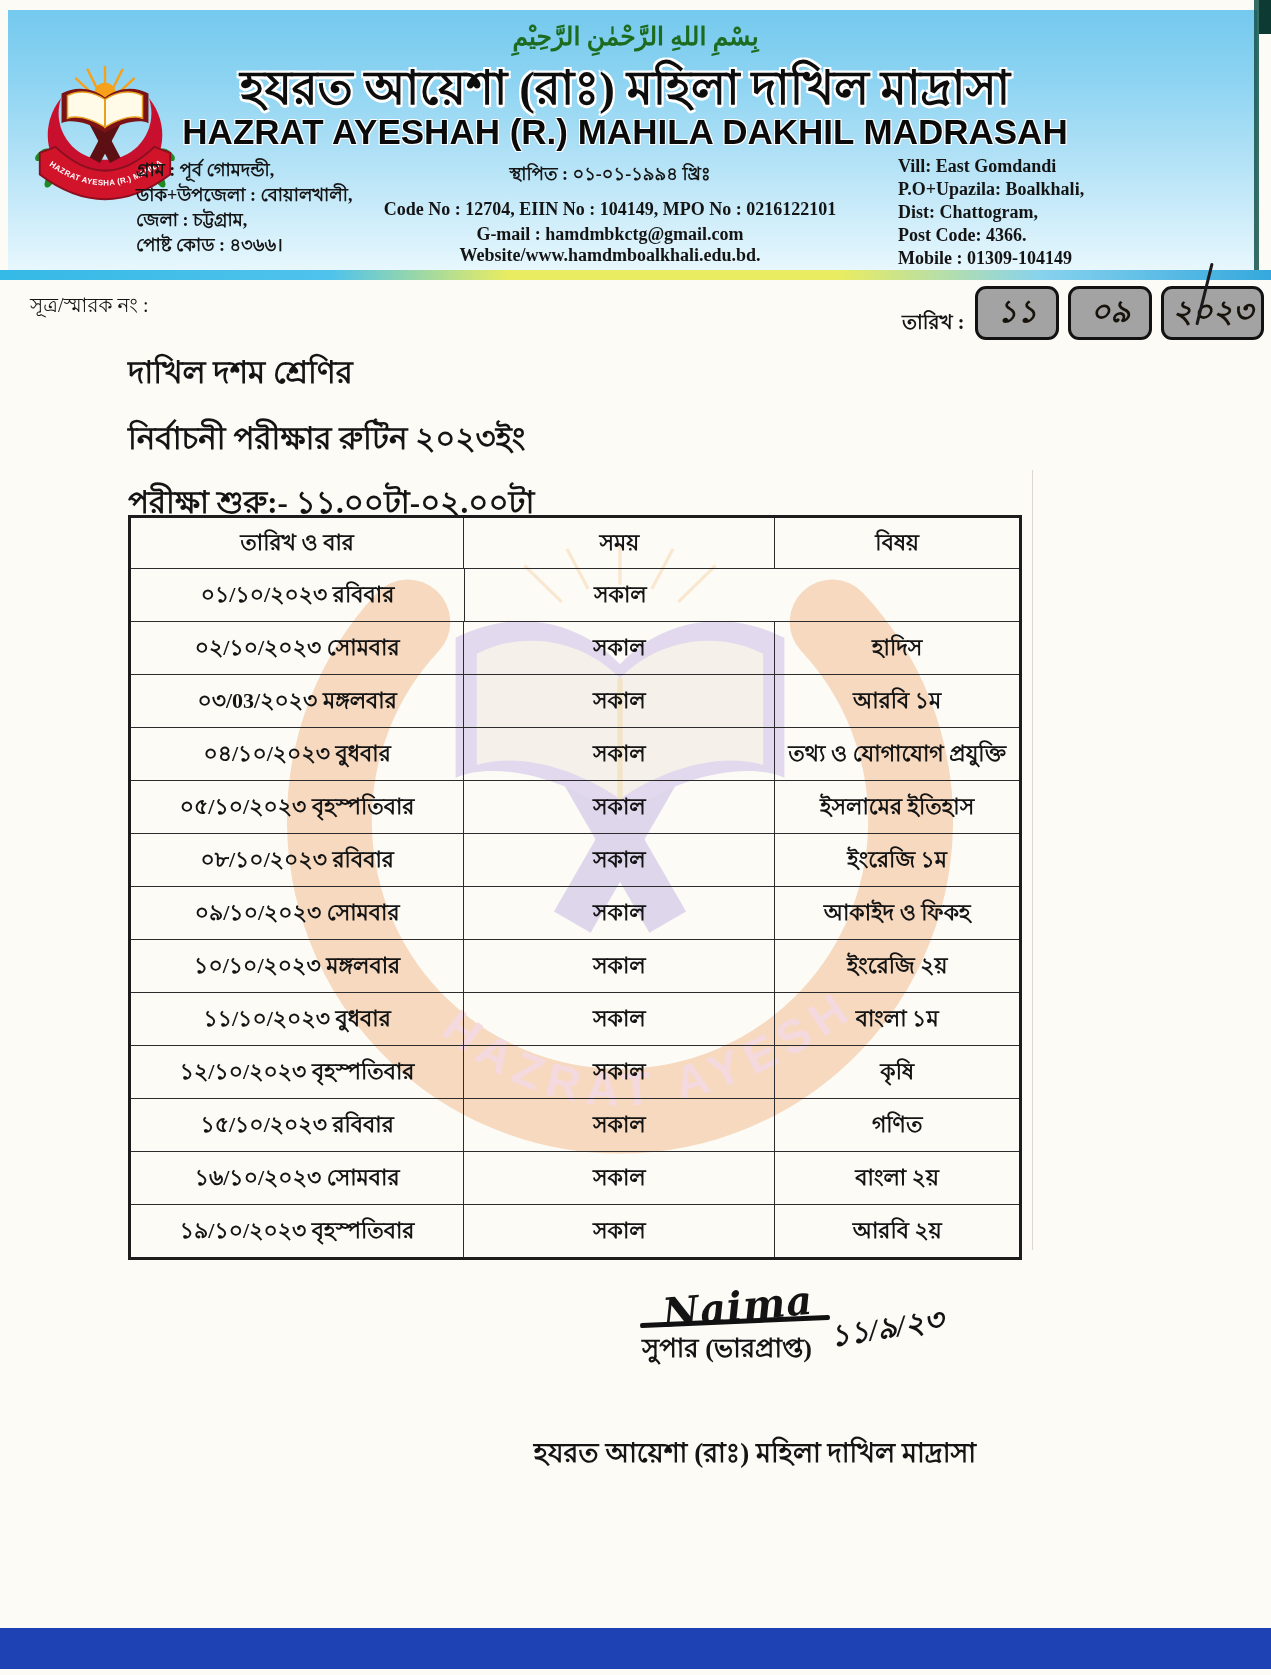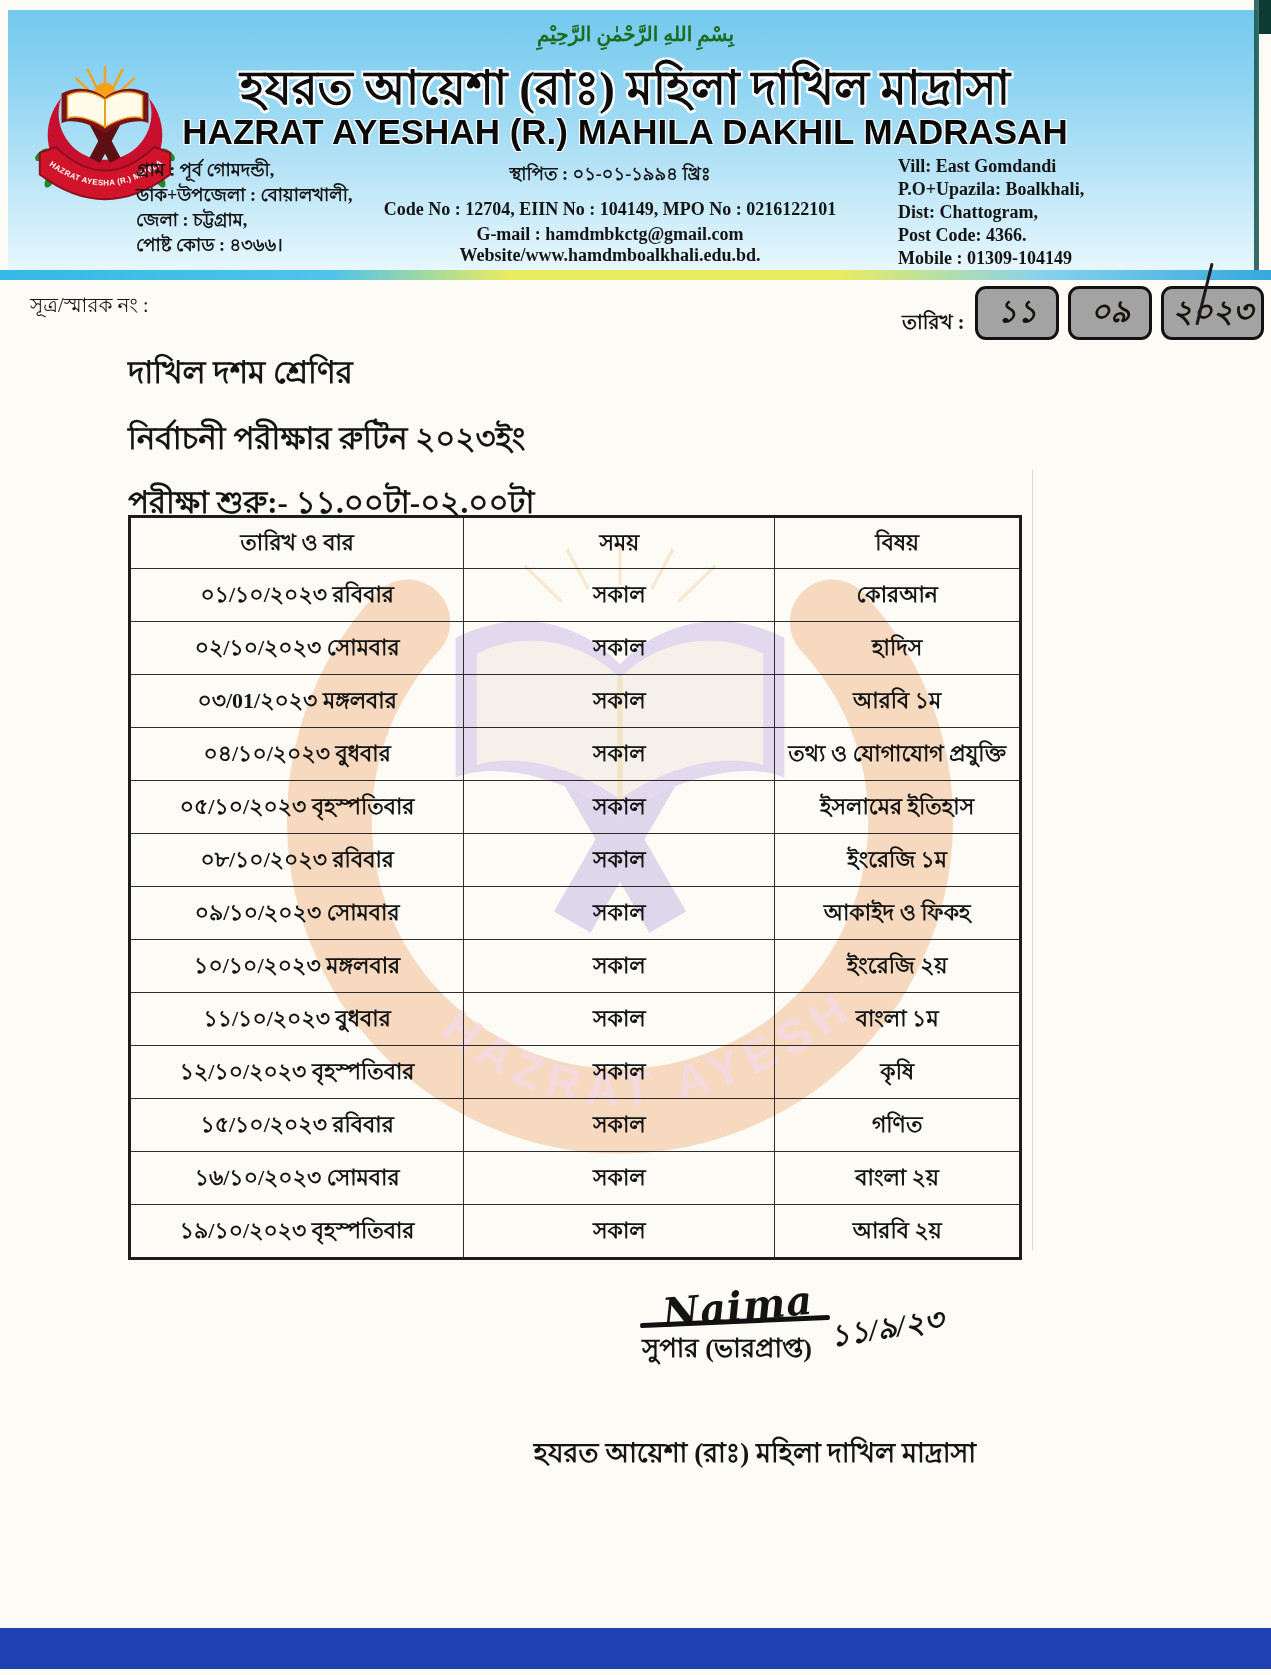--- a/index.html
+++ b/index.html
@@ -10,21 +10,21 @@
   }
   
   .header-bg{
     position:absolute;left:8px;top:10px;width:1249px;height:260px;
     background:linear-gradient(180deg,#74c9ee 0%,#8ed4f2 28%,#b8e4f7 62%,#e7f7fd 100%);
   }
   .scan-edge-right{position:absolute;left:1254px;top:0;width:5px;height:272px;background:#14544a;opacity:.85;}
   .scan-corner{position:absolute;left:1259px;top:0;width:12px;height:34px;background:#0d3b33;}
   .bismillah{
     position:absolute;left:0;width:1271px;top:22px;text-align:center;
-    color:#1c6b1f;font-size:20px;font-weight:bold;letter-spacing:2px;
+    color:#1c6b1f;font-size:25px;font-weight:bold;letter-spacing:2px;
   }
   .title-bn{
     position:absolute;left:0;width:1250px;top:52px;text-align:center;
     font-size:47px;font-weight:800;color:#0d0d0d;white-space:nowrap;
     text-shadow:-2px -2px 0 #fff,2px -2px 0 #fff,-2px 2px 0 #fff,2px 2px 0 #fff,0 3px 0 #fff;
   }
   .title-en{
     position:absolute;left:0;width:1250px;top:112px;text-align:center;
     font-family:"Liberation Sans","DejaVu Sans",sans-serif;
     font-size:35px;font-weight:800;color:#0a0a0a;white-space:nowrap;letter-spacing:0px;
@@ -228,31 +228,30 @@
     <div class="tr thead">
       <div class="td c1">তারিখ ও বার</div>
       <div class="td c2">সময়</div>
       <div class="td c3">বিষয়</div>
     </div>
     <div>
 
         <div class="tr">
           <div class="td c1">০১/১০/২০২৩ রবিবার</div>
           <div class="td c2">সকাল</div>
-          <div class="td c3">কোরআন</div>
         </div>
 
         <div class="tr">
           <div class="td c1">০২/১০/২০২৩ সোমবার</div>
           <div class="td c2">সকাল</div>
           <div class="td c3">হাদিস</div>
         </div>
 
         <div class="tr">
-          <div class="td c1">০৩/01/২০২৩ মঙ্গলবার</div>
+          <div class="td c1">০৩/03/২০২৩ মঙ্গলবার</div>
           <div class="td c2">সকাল</div>
           <div class="td c3">আরবি ১ম</div>
         </div>
 
         <div class="tr">
           <div class="td c1">০৪/১০/২০২৩ বুধবার</div>
           <div class="td c2">সকাল</div>
           <div class="td c3">তথ্য ও যোগাযোগ প্রযুক্তি</div>
         </div>
 

